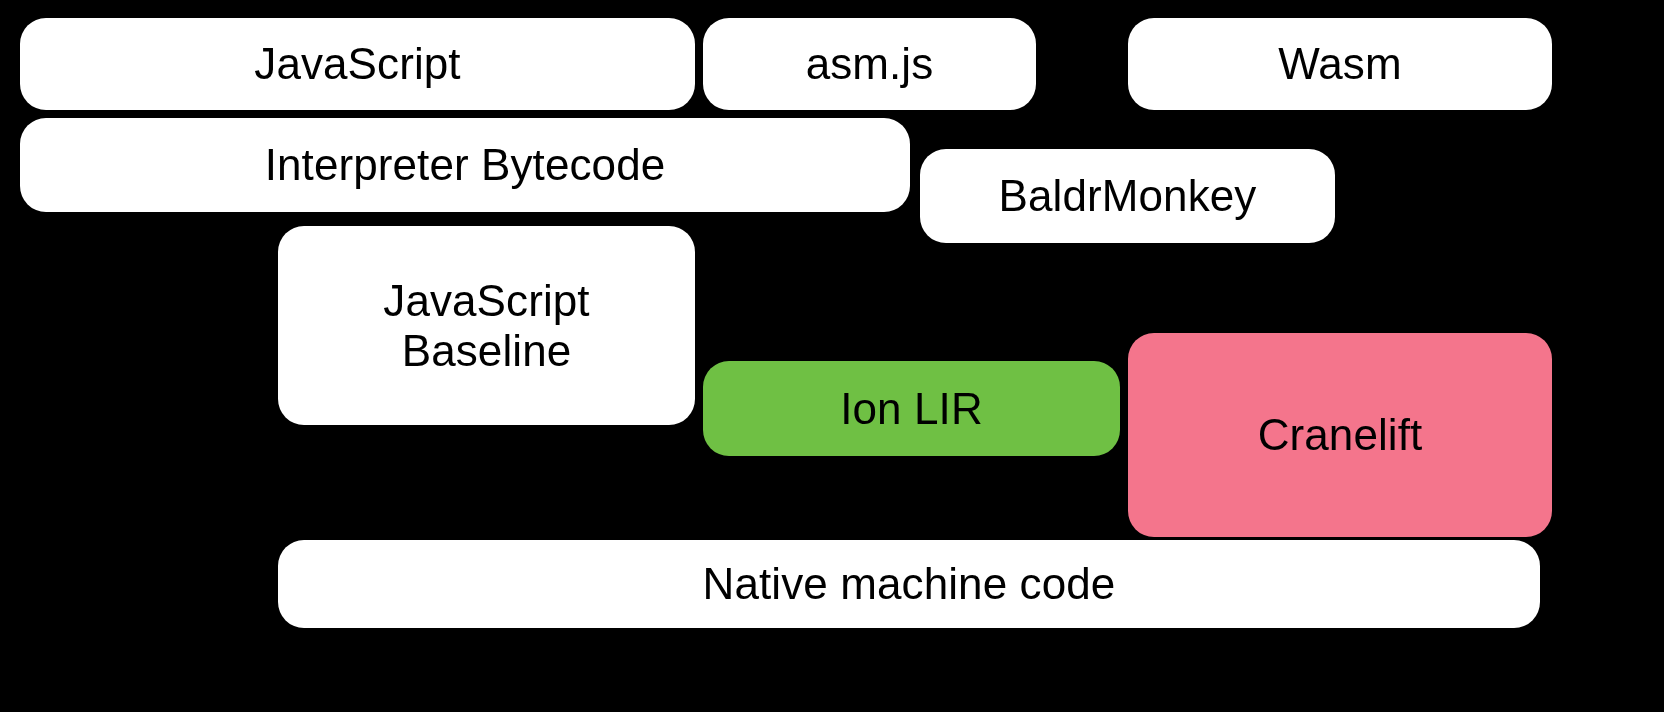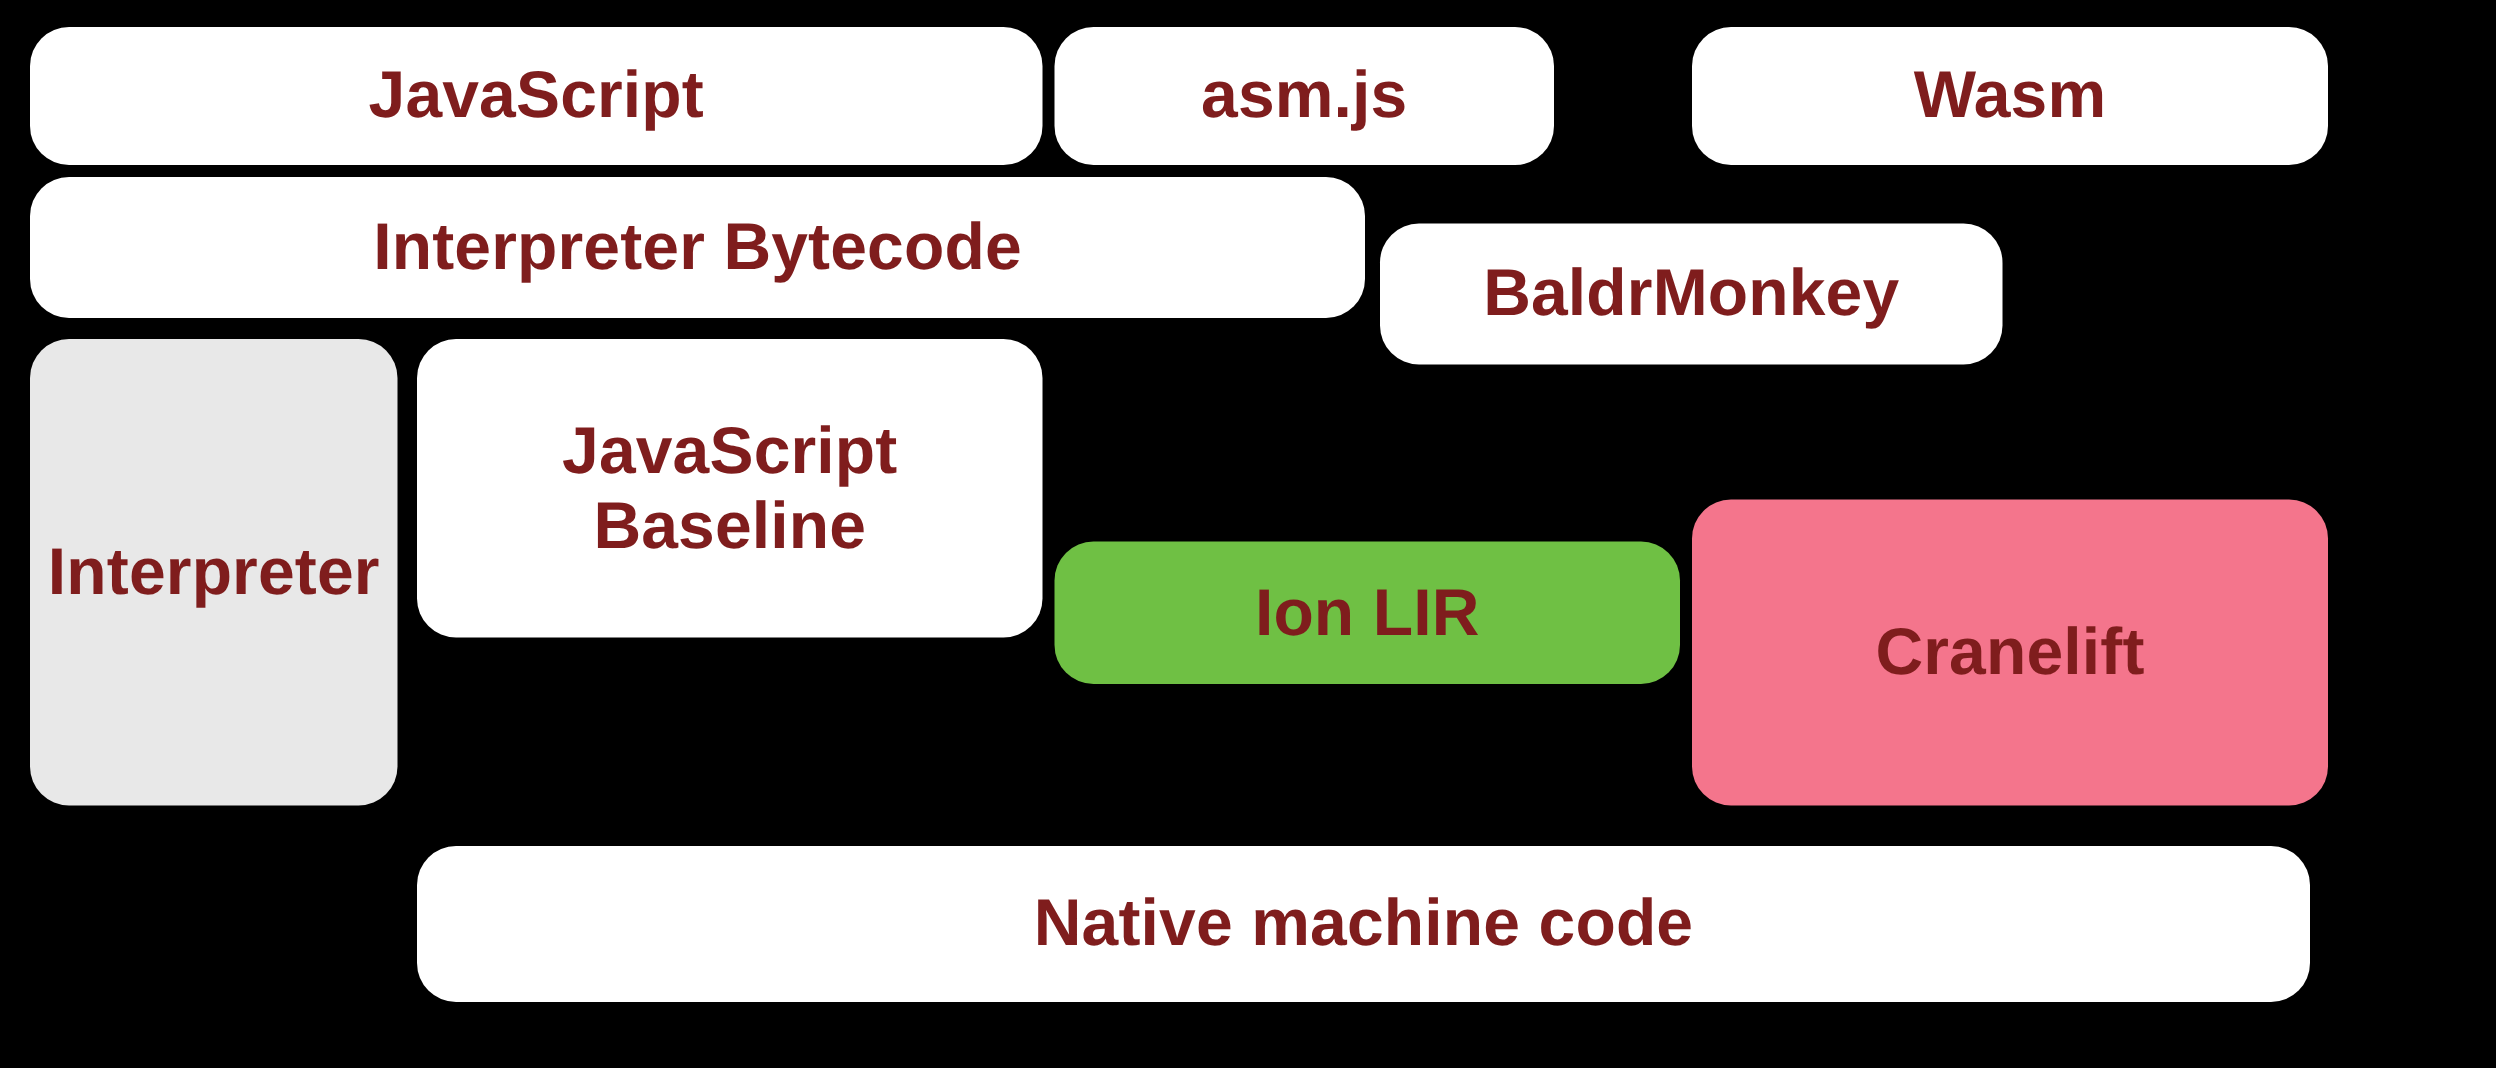--- a/index.html
+++ b/index.html
@@ -18,24 +18,24 @@
     overflow: hidden;
   }
   .node {
     position: absolute;
     box-sizing: border-box;
     display: flex;
     align-items: center;
     justify-content: center;
     text-align: center;
     border-radius: 26px;
-    color: #7f1d1d;
+    color: #000000;
     font-size: 44px;
     line-height: 1.12;
-    font-weight: 700;
+    font-weight: 400;
     letter-spacing: 0.1px;
     white-space: pre-line;
     padding: 2px 1px;
   }
   .fill-white  { background: #ffffff; }
   .fill-gray   { background: #e8e8e8; }
   .fill-green  { background: #6fc044; }
   .fill-pink   { background: #f4758c; }
 
   
@@ -49,38 +49,37 @@
 
   
   .n-interpreter     { left: 20px;   top: 226px; width: 245px; height: 311px; }
   .n-js-baseline     { left: 278px;  top: 226px; width: 417px; height: 199px; }
   .n-ion-mir         { left: 703px;  top: 226px; width: 417px; height: 102px; }
   .n-ion-lir         { left: 703px;  top: 333px; width: 417px; height: 95px; margin-top: 28px; }
   .n-cranelift       { left: 1128px; top: 333px; width: 424px; height: 204px; }
   .n-macro-assembler { left: 278px;  top: 433px; width: 842px; height: 104px; }
 
   
-  .n-native-code     { left: 278px;  top: 564px; width: 1262px; height: 104px; }
+  .n-native-code     { left: 278px;  top: 540px; width: 1262px; height: 88px; }
 </style>
 </head>
 <body>
 
 <div id="stage">
 
   <div class="node fill-white n-javascript">JavaScript</div>
 
   <div class="node fill-white n-asmjs">asm.js</div>
 
   <div class="node fill-white n-wasm">Wasm</div>
 
   <div class="node fill-white n-js-bytecode">Interpreter Bytecode</div>
 
   <div class="node fill-white n-baldrmonkey">BaldrMonkey</div>
 
-  <div class="node fill-gray n-interpreter">Interpreter</div>
 
   <div class="node fill-white n-js-baseline">JavaScript
 Baseline</div>
 
 
   <div class="node fill-green n-ion-lir">Ion LIR</div>
 
   <div class="node fill-pink n-cranelift">Cranelift</div>
 
 

